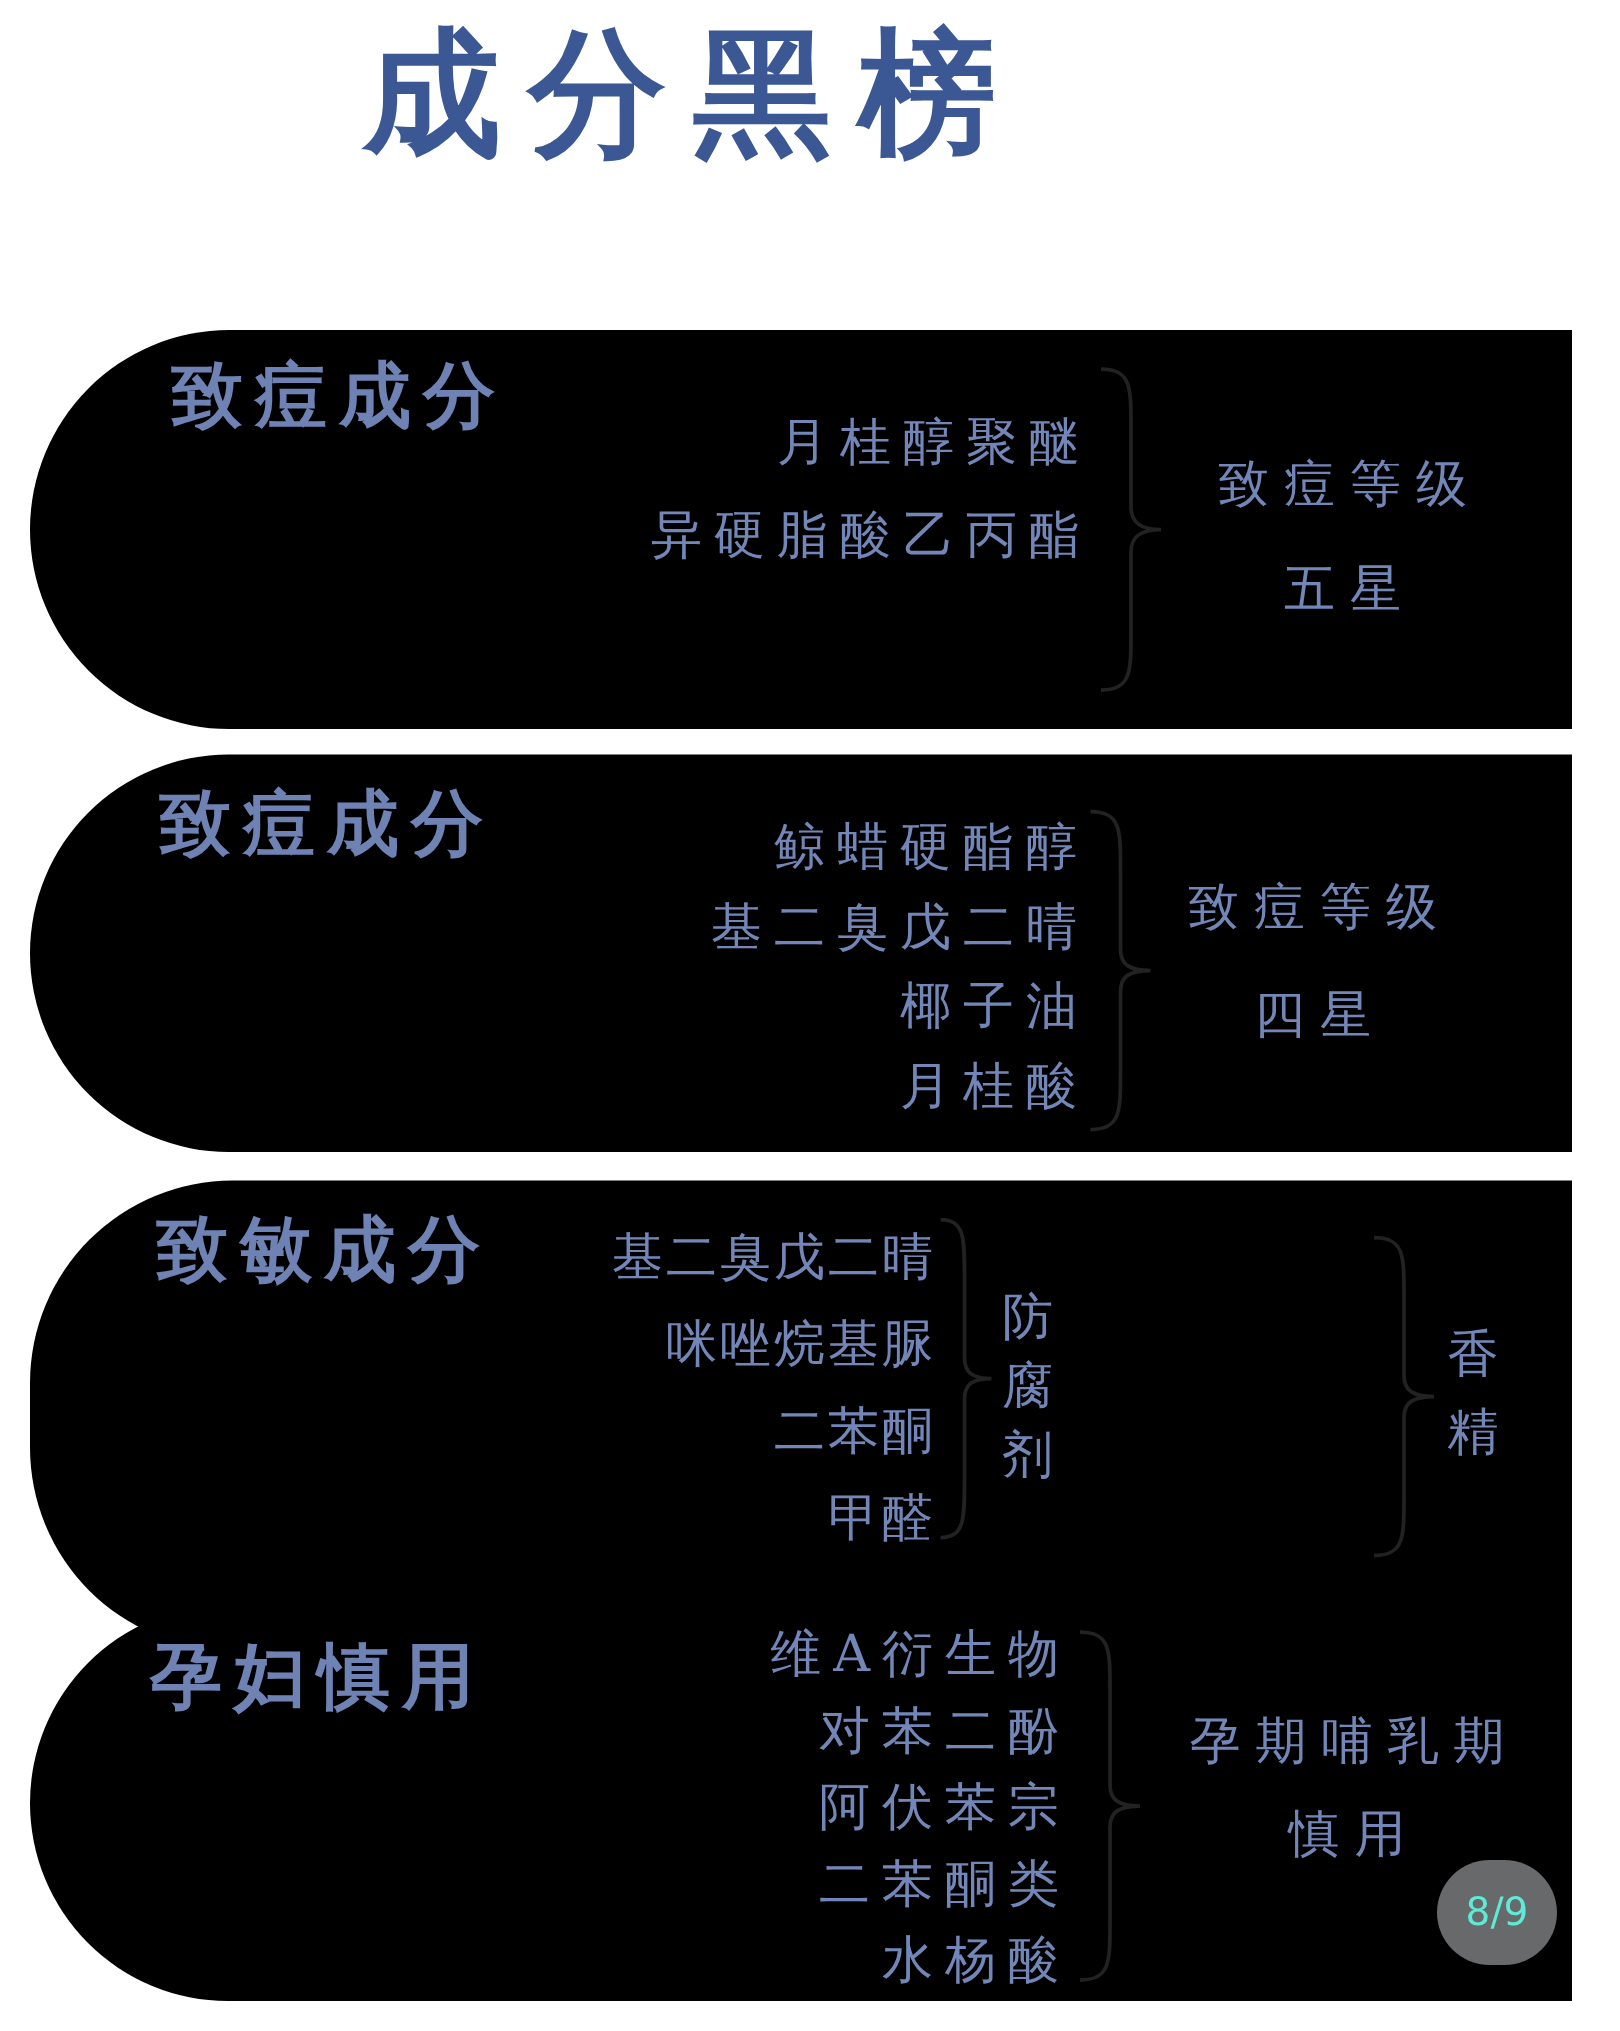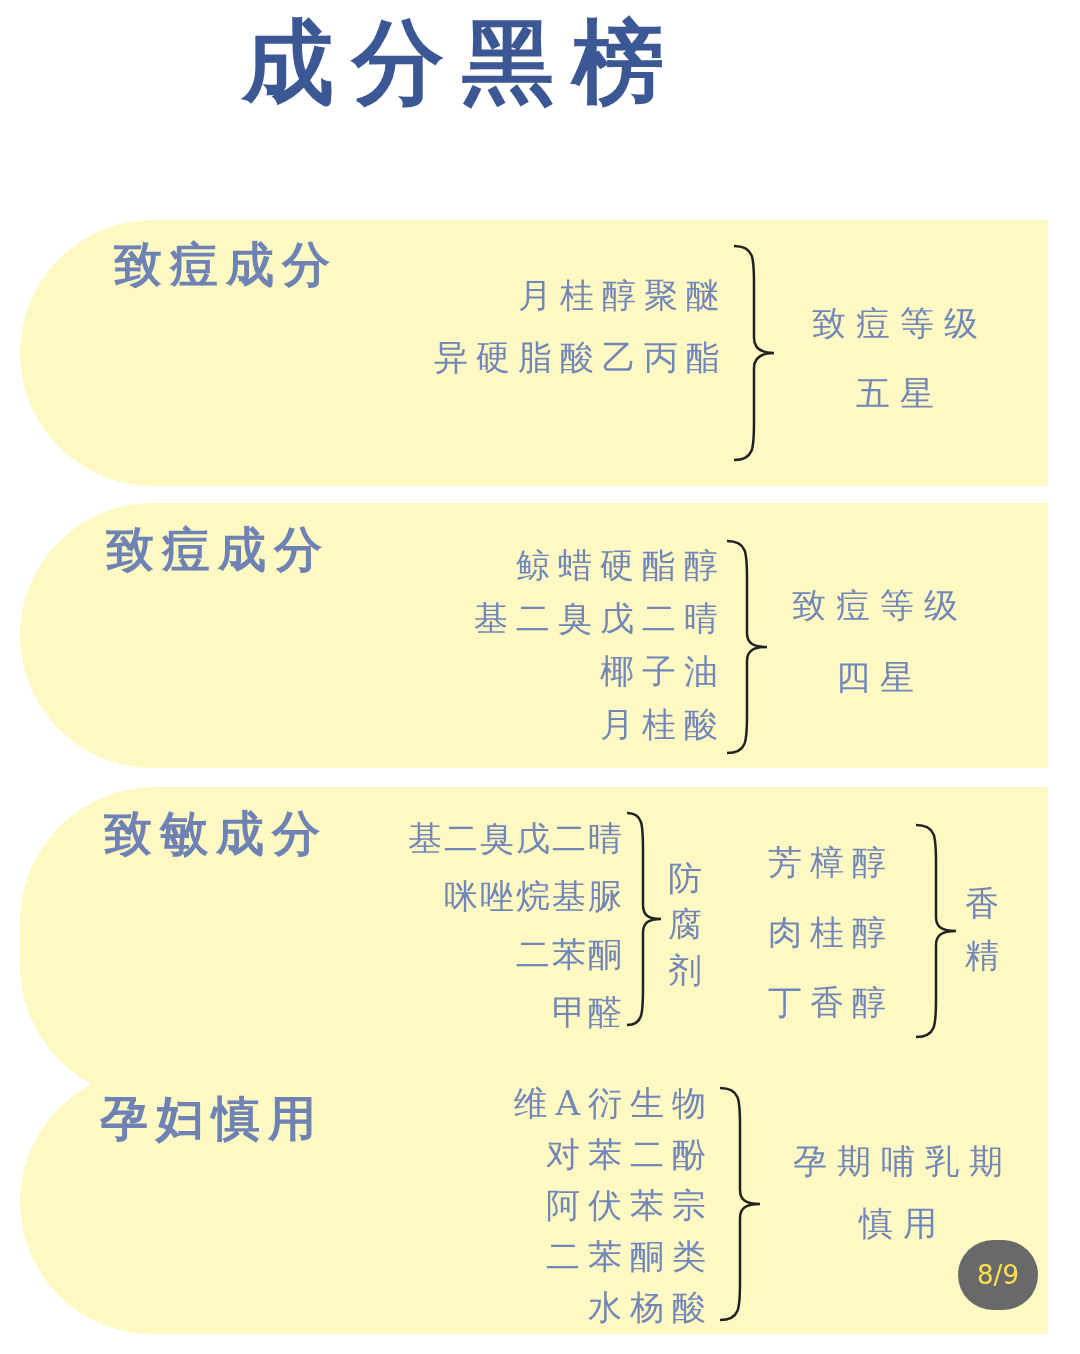--- a/index.html
+++ b/index.html
@@ -7,42 +7,42 @@
     width: 1080px; height: 1354px; background: #ffffff; position: relative; overflow: hidden;
     font-family: "DejaVu Serif", "Liberation Serif", serif;
   }
   .title {
     position: absolute; left: 0; width: 924px; top: 8px; text-align: center;
     font-family: "DejaVu Sans", "Liberation Sans", sans-serif;
     font-weight: bold; font-size: 92px; letter-spacing: 18px; color: #3b5895;
     line-height: 110px;
   }
   .panel {
-    position: absolute; left: 20px; width: 1028px; background: #fef9c3;
+    position: absolute; left: 20px; width: 1028px; background: #000000;
     border-radius: 135px 0 0 135px;
   }
   .p1 { top: 220px; height: 266px; }
   .p2 { top: 503px; height: 265px; }
   .p3 { top: 787px; height: 313px; text-decoration: underline; }
   .p4 { top: 1070px; height: 264px; }
   .heading {
     position: absolute; font-family: "DejaVu Sans", "Liberation Sans", sans-serif;
     font-weight: bold; font-size: 48px; letter-spacing: 8px; color: #6e82b4; line-height: 56px;
   }
   .items { position: absolute; text-align: right; color: #7287b8; font-size: 34px; letter-spacing: 8px; }
   .items div { white-space: nowrap; }
   .result { position: absolute; text-align: center; color: #7287b8; font-size: 34px; letter-spacing: 10px; }
   .result div { white-space: nowrap; }
   .vlabel { position: absolute; color: #7287b8; font-size: 34px; line-height: 40px; width: 40px; text-align: center; }
   .vlabel span { display: block; }
   .brace { position: absolute; }
   .brace svg { display: block; }
   .badge {
     position: absolute; left: 958px; top: 1240px; width: 80px; height: 70px; border-radius: 35px;
-    background: #68696b; color: #fde047; font-family: "DejaVu Sans", "Liberation Sans", sans-serif;
+    background: #68696b; color: #5eead4; font-family: "DejaVu Sans", "Liberation Sans", sans-serif;
     font-size: 26px; line-height: 70px; text-align: center;
   }
 </style>
 </head>
 <body>
 
 <div class="title">成分黑榜</div>
 
 <div class="panel p1">
   <div class="heading" style="left:94px; top:16px;">致痘成分</div>
@@ -91,25 +91,20 @@
   <div class="brace" style="left:605px; top:24px;">
     <svg width="40" height="216" viewBox="0 0 40 216">
         <path d="M2 2 C18 2 18 14 18 40 L18 94 C18 104 23 108 36 108 C23 108 18 112 18 122 L18 176 C18 202 18 214 2 214" fill="none" stroke="#222" stroke-width="2.5"></path>
       </svg>
   </div>
   <div class="vlabel" style="left:645px; top:68px; line-height:46px;">
     <span>防</span>
     <span>腐</span>
     <span>剂</span>
   </div>
-  <div class="items" style="left:748px; top:40px; line-height:70px; text-align:left;">
-    <div>芳樟醇</div>
-    <div>肉桂醇</div>
-    <div>丁香醇</div>
-  </div>
   <div class="brace" style="left:894px; top:36px;">
     <svg width="46" height="216" viewBox="0 0 46 216">
         <path d="M2 2 C22 2 22 14 22 40 L22 94 C22 104 28 108 42 108 C28 108 22 112 22 122 L22 176 C22 202 22 214 2 214" fill="none" stroke="#222" stroke-width="2.5"></path>
       </svg>
   </div>
   <div class="vlabel" style="left:942px; top:90px; line-height:52px;">
     <span>香</span>
     <span>精</span>
   </div>
 </div>

